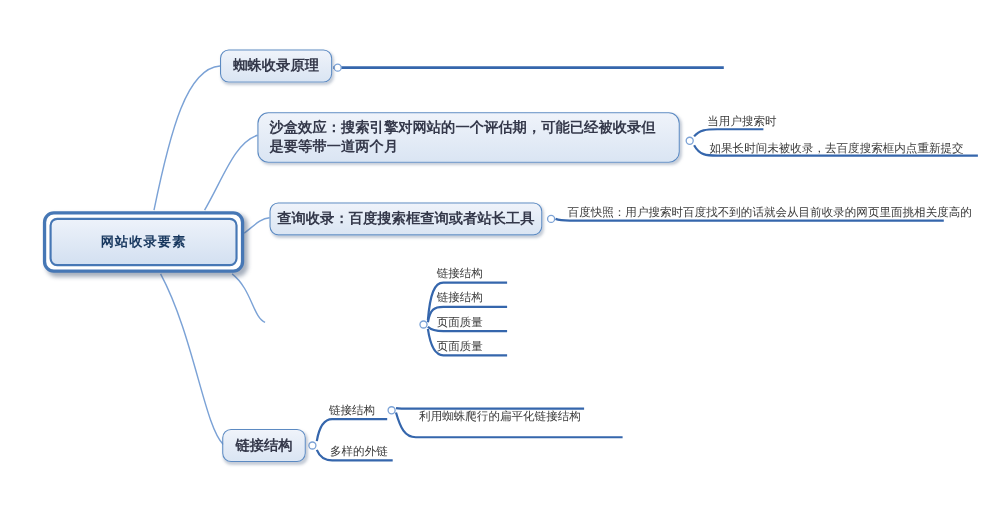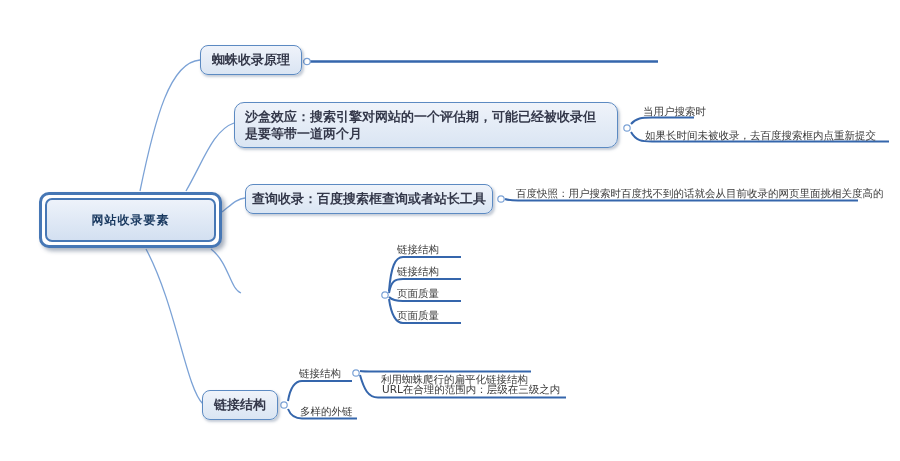--- a/index.html
+++ b/index.html
@@ -101,15 +101,14 @@
   <div class="linetext" style="left:516px;top:187px;">百度快照：用户搜索时百度找不到的话就会从目前收录的网页里面挑相关度高的</div>
 
   <div class="linetext" style="left:397px;top:243px;">链接结构</div>
   <div class="linetext" style="left:397px;top:265px;">链接结构</div>
   <div class="linetext" style="left:397px;top:287px;">页面质量</div>
   <div class="linetext" style="left:397px;top:309px;">页面质量</div>
 
   <div class="linetext" style="left:299px;top:367px;">链接结构</div>
   <div class="linetext" style="left:300px;top:405px;text-align:center;">多样的外链</div>
   <div class="linetext" style="left:381px;top:357px;margin-top:16px;">利用蜘蛛爬行的扁平化链接结构</div>
-  <div class="linetext" style="left:382px;top:383px;">URL在合理的范围内：层级在三级之内</div>
 
 </div>
 
 </body></html>

